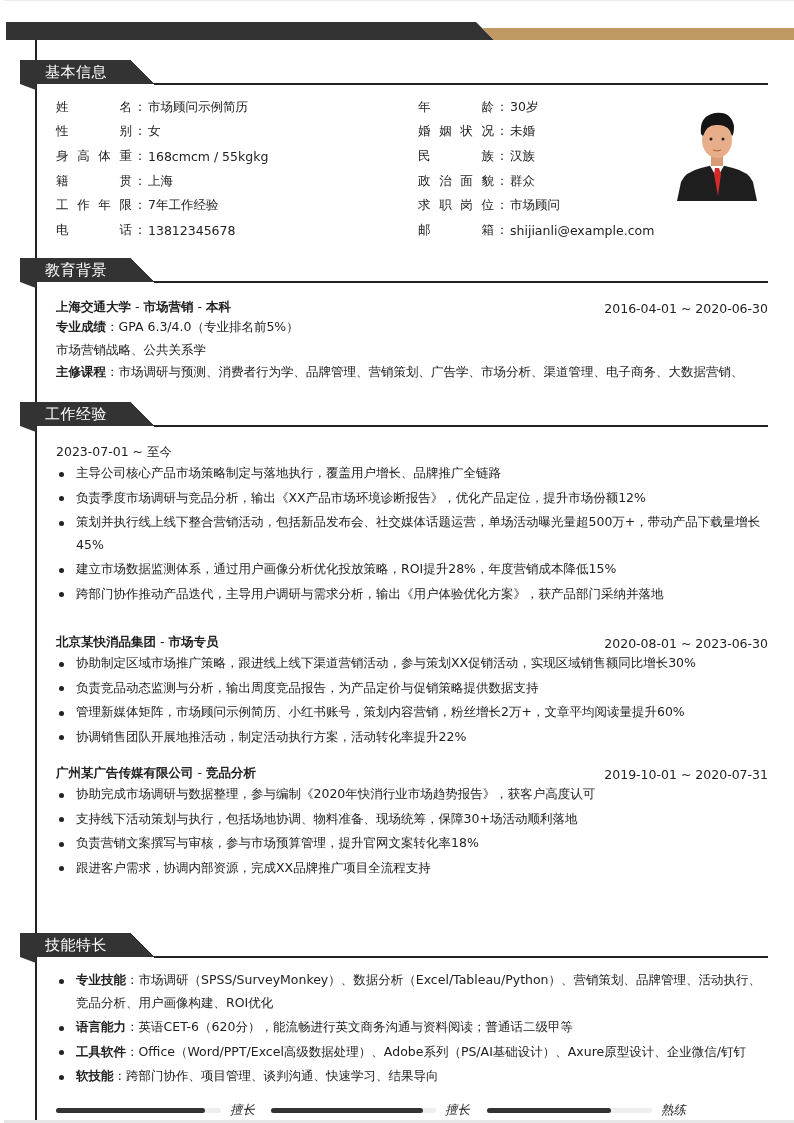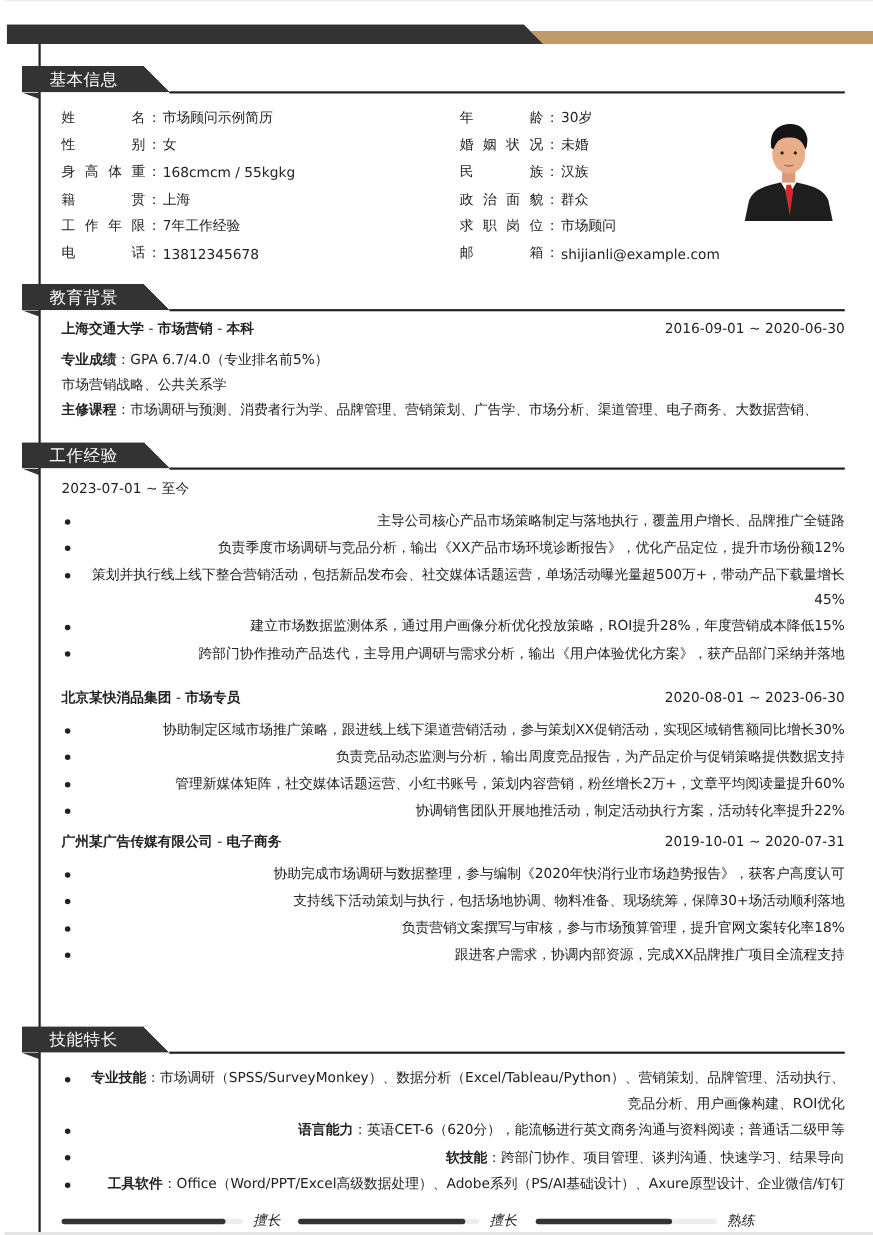--- a/index.html
+++ b/index.html
@@ -56,25 +56,25 @@
   
   .info-col { position: absolute; top: 94px; }
   .info-row { display: flex; height: 24.6px; align-items: center; font-size: 12.5px; }
   .info-row .lbl { width: 76px; display: flex; justify-content: space-between; }
   .info-row .colon { width: 16px; text-align: center; }
   .photo {
     position: absolute; left: 667px; top: 103px; width: 92px; height: 97px;
   }
   
   .block { position: absolute; left: 52px; width: 712px; }
-  .row-head { display: flex; justify-content: space-between; height: 25px; align-items: flex-start; gap: 48px; }
+  .row-head { display: flex; justify-content: space-between; height: 25px; align-items: flex-end; gap: 48px; }
   .row-head .left { font-weight: bold; }
   .line { line-height: 22.5px; }
   .b { font-weight: bold; }
-  ul.bullets { list-style: none; text-align: right; }
+  ul.bullets { list-style: none; }
   ul.bullets li { position: relative; padding-left: 20px; line-height: 24.5px; }
   ul.bullets li.wrap { line-height: 22.5px; padding-top: 1px; padding-bottom: 1px; }
   ul.bullets li::before {
     content: ""; position: absolute; left: 3px; top: 10.5px; width: 5px; height: 5px; border-radius: 50%; background: #222;
   }
   
   .skillbar-row { position: absolute; top: 1103px; left: 52px; width: 712px; height: 16px; }
   .bar { position: absolute; top: 4px; height: 5px; border-radius: 3px; background: #eeeeee; }
   .bar .fill { height: 5px; border-radius: 3px; background: #333; }
   .bar-label { position: absolute; top: -2px; font-size: 12.5px; font-style: italic; }
@@ -227,23 +227,23 @@
       <div class="fold"></div>
       <div class="rule"></div>
     <div class="title">教育背景</div>
   </div>
 
   <div class="block" style="top:290px;">
     <div class="row-head">
       <span class="left">
         <span>上海交通大学</span><span style="font-weight:normal"> - </span><span>市场营销</span><span style="font-weight:normal"> - </span><span>本科</span>
       </span>
-      <span>2016-09-01 ~ 2020-06-30</span>
-    </div>
-    <div class="line"><span class="b">专业成绩</span><span>：</span><span>GPA 6.7/4.0（专业排名前5%）</span></div>
+      <span>2016-04-01 ~ 2020-06-30</span>
+    </div>
+    <div class="line"><span class="b">专业成绩</span><span>：</span><span>GPA 6.3/4.0（专业排名前5%）</span></div>
     <div class="line">市场营销战略、公共关系学</div>
     <div class="line"><span class="b">主修课程</span><span>：</span><span>市场调研与预测、消费者行为学、品牌管理、营销策划、广告学、市场分析、渠道管理、电子商务、大数据营销、</span></div>
   </div>
 
   <div class="sec-head" style="top:401px;">
     <div class="box"></div>
       <div class="stripes"></div>
       <div class="fold"></div>
       <div class="rule"></div>
     <div class="title">工作经验</div>
@@ -263,27 +263,27 @@
         </ul>
       </div>
       <div style="margin-top:20px">
         <div class="row-head">
           <span class="left"><span>北京某快消品集团</span><span style="font-weight:normal"> - </span><span>市场专员</span></span>
           <span>2020-08-01 ~ 2023-06-30</span>
         </div>
         <ul class="bullets">
           <li class="">协助制定区域市场推广策略，跟进线上线下渠道营销活动，参与策划XX促销活动，实现区域销售额同比增长30%</li>
           <li class="">负责竞品动态监测与分析，输出周度竞品报告，为产品定价与促销策略提供数据支持</li>
-          <li class="">管理新媒体矩阵，社交媒体话题运营、小红书账号，策划内容营销，粉丝增长2万+，文章平均阅读量提升60%</li>
+          <li class="">管理新媒体矩阵，市场顾问示例简历、小红书账号，策划内容营销，粉丝增长2万+，文章平均阅读量提升60%</li>
           <li class="">协调销售团队开展地推活动，制定活动执行方案，活动转化率提升22%</li>
         </ul>
       </div>
       <div style="margin-top:8px">
         <div class="row-head">
-          <span class="left"><span>广州某广告传媒有限公司</span><span style="font-weight:normal"> - </span><span>电子商务</span></span>
+          <span class="left"><span>广州某广告传媒有限公司</span><span style="font-weight:normal"> - </span><span>竞品分析</span></span>
           <span>2019-10-01 ~ 2020-07-31</span>
         </div>
         <ul class="bullets">
           <li class="">协助完成市场调研与数据整理，参与编制《2020年快消行业市场趋势报告》，获客户高度认可</li>
           <li class="">支持线下活动策划与执行，包括场地协调、物料准备、现场统筹，保障30+场活动顺利落地</li>
           <li class="">负责营销文案撰写与审核，参与市场预算管理，提升官网文案转化率18%</li>
           <li class="">跟进客户需求，协调内部资源，完成XX品牌推广项目全流程支持</li>
         </ul>
       </div>
     </div>
@@ -293,22 +293,22 @@
       <div class="stripes"></div>
       <div class="fold"></div>
       <div class="rule"></div>
     <div class="title">技能特长</div>
   </div>
 
   <div class="block" style="top:967px;">
     <ul class="bullets" id="skills-list">
         <li class="wrap"><span class="b">专业技能</span><span>：</span><span>市场调研（SPSS/SurveyMonkey）、数据分析（Excel/Tableau/Python）、营销策划、品牌管理、活动执行、竞品分析、用户画像构建、ROI优化</span></li>
         <li class=""><span class="b">语言能力</span><span>：</span><span>英语CET-6（620分），能流畅进行英文商务沟通与资料阅读；普通话二级甲等</span></li>
+        <li class=""><span class="b">工具软件</span><span>：</span><span>Office（Word/PPT/Excel高级数据处理）、Adobe系列（PS/AI基础设计）、Axure原型设计、企业微信/钉钉</span></li>
         <li class=""><span class="b">软技能</span><span>：</span><span>跨部门协作、项目管理、谈判沟通、快速学习、结果导向</span></li>
-        <li class=""><span class="b">工具软件</span><span>：</span><span>Office（Word/PPT/Excel高级数据处理）、Adobe系列（PS/AI基础设计）、Axure原型设计、企业微信/钉钉</span></li>
       </ul>
   </div>
 
   <div class="skillbar-row" id="skillbars">
       <div class="bar" style="left:0px;width:165px;">
         <div class="fill" style="width:90%"></div>
       </div>
       <span class="bar-label" style="left:174px;">擅长</span>
       <div class="bar" style="left:215px;width:165px;">
         <div class="fill" style="width:92%"></div>

